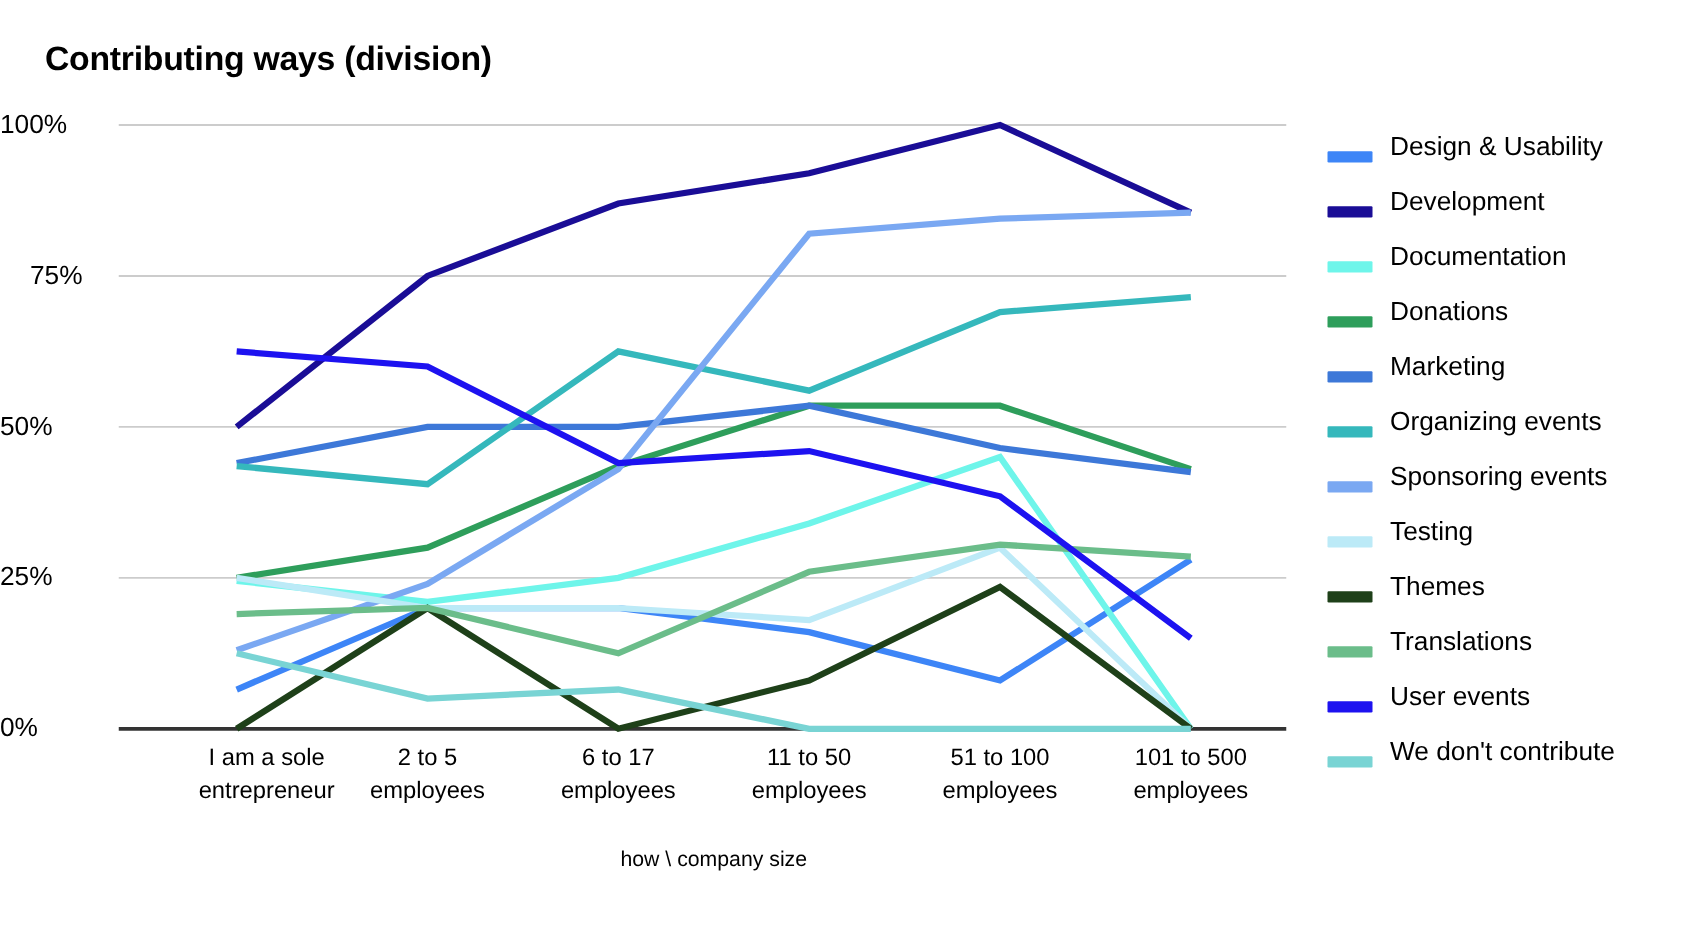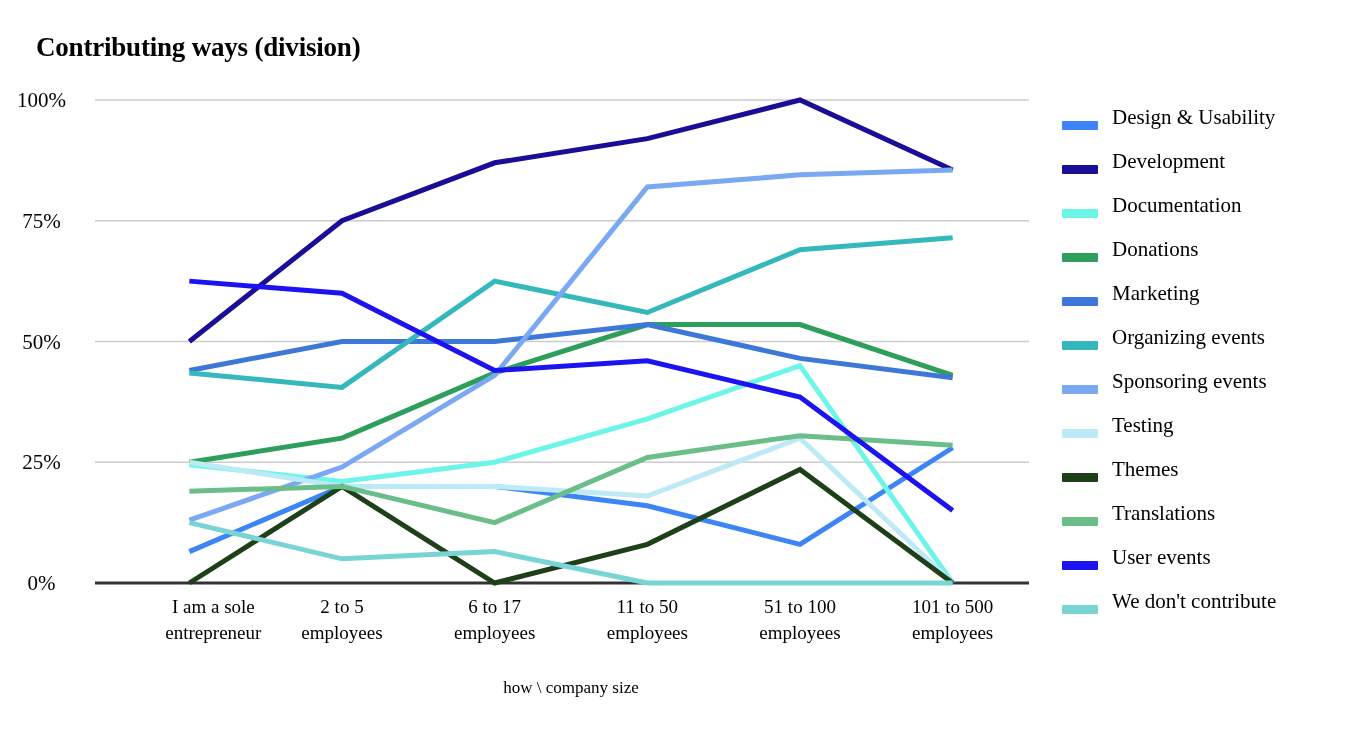--- a/index.html
+++ b/index.html
@@ -11,21 +11,20 @@
     width: 1352px;
     height: 742px;
     font-family: "Liberation Sans", sans-serif;
     color: #000000;
     overflow: hidden;
   }
   .page {
     position: relative;
     width: 1352px;
     height: 662px;
-    font-family: Liberation Serif, serif;
   }
   .chart-title {
     position: absolute;
     left: 36px;
     top: 32px;
     font-size: 27px;
     font-weight: bold;
     letter-spacing: -0.2px;
     color: #000000;
     white-space: nowrap;
@@ -39,21 +38,21 @@
   }
   .plot-svg {
     position: absolute;
     left: 0;
     top: 0;
   }
   .ylabel {
     position: absolute;
     font-size: 21px;
     color: #000000;
-    text-align: center;
+    text-align: left;
     white-space: nowrap;
     transform: translateY(-50%);
   }
   .xlabel {
     position: absolute;
     font-size: 19px;
     line-height: 26px;
     color: #000000;
     text-align: center;
     white-space: nowrap;
@@ -115,21 +114,21 @@
         <polyline points="189.33333333333331,462.25 342,486.4 494.66666666666663,486.4 647.3333333333333,496.06 800,438.1 952.6666666666666,583" fill="none" stroke="#bceaf7" stroke-width="5" stroke-linecap="butt" stroke-linejoin="miter"></polyline>
         <polyline points="189.33333333333331,583 342,486.4 494.66666666666663,583 647.3333333333333,544.36 800,469.495 952.6666666666666,583" fill="none" stroke="#1e4019" stroke-width="5" stroke-linecap="butt" stroke-linejoin="miter"></polyline>
         <polyline points="189.33333333333331,491.23 342,486.4 494.66666666666663,522.625 647.3333333333333,457.42 800,435.685 952.6666666666666,445.345" fill="none" stroke="#6bbd8a" stroke-width="5" stroke-linecap="butt" stroke-linejoin="miter"></polyline>
         <polyline points="189.33333333333331,281.125 342,293.2 494.66666666666663,370.48 647.3333333333333,360.82 800,397.04499999999996 952.6666666666666,510.55" fill="none" stroke="#1d12f0" stroke-width="5" stroke-linecap="butt" stroke-linejoin="miter"></polyline>
         <polyline points="189.33333333333331,522.625 342,558.85 494.66666666666663,551.605 647.3333333333333,583 800,583 952.6666666666666,583" fill="none" stroke="#79d4d4" stroke-width="5" stroke-linecap="butt" stroke-linejoin="miter"></polyline>
       </svg>
     <div id="ylabels">
         <div class="ylabel" style="top: 583px; left: 0px; width: 83px;">0%</div>
         <div class="ylabel" style="top: 462.25px; left: 0px; width: 83px;">25%</div>
         <div class="ylabel" style="top: 341.5px; left: 0px; width: 83px;">50%</div>
-        <div class="ylabel" style="top: 220.75px; left: 0px; width: 83px;">75%</div>
+        <div class="ylabel" style="top: 220.75px; left: 0px; width: 83px; padding-left: 24px;">75%</div>
         <div class="ylabel" style="top: 100px; left: 0px; width: 83px;">100%</div>
       </div>
     <div id="xlabels">
         <div class="xlabel" style="left: 189.333px; top: 594px; margin-left: 24px;">
           <div>I am a sole</div>
           <div>entrepreneur</div>
         </div>
         <div class="xlabel" style="left: 342px; top: 594px;">
           <div>2 to 5</div>
           <div>employees</div>

